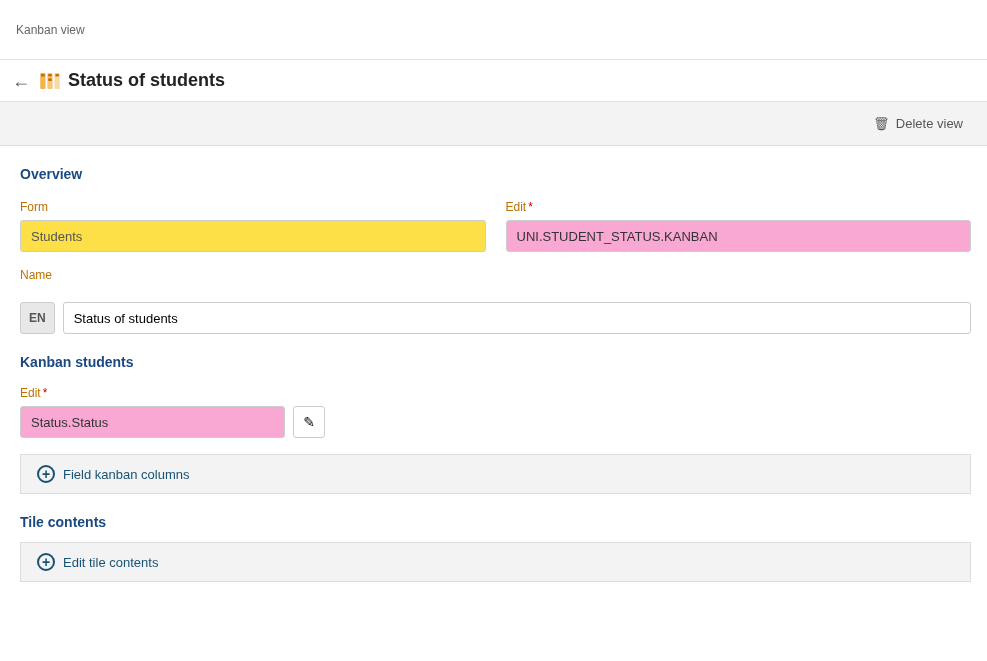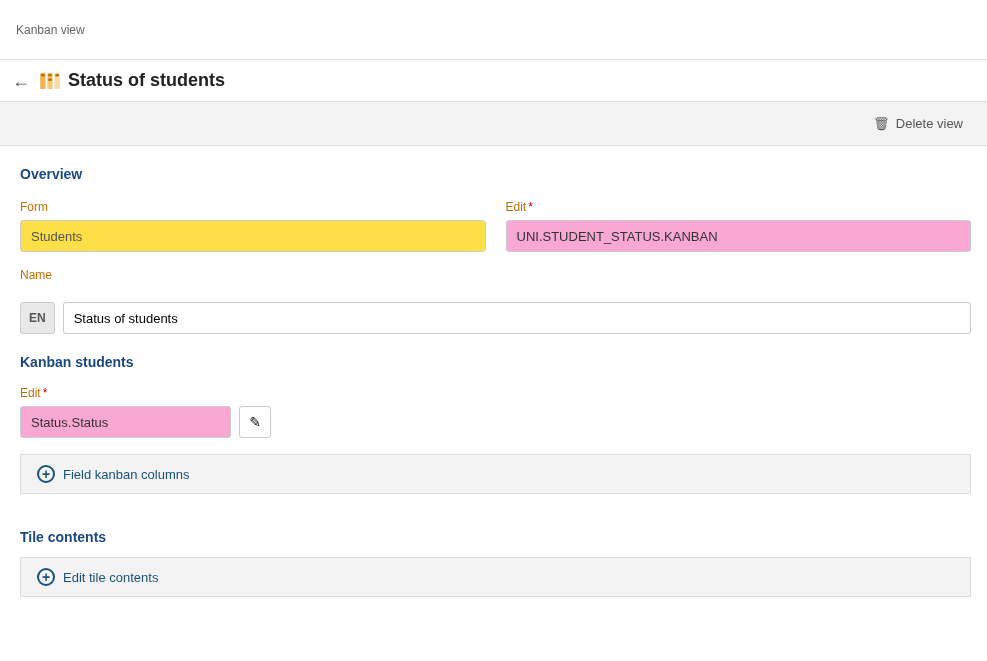--- a/index.html
+++ b/index.html
@@ -244,21 +244,21 @@
       border: 1px solid #ddd;
       border-top: none;
       padding: 12px 16px;
       font-size: 13px;
       color: #555;
       background: #fff;
     }
 
     
     .tile-section {
-      margin-top: 35px;
+      margin-top: 20px;
     }
     .tile-heading {
       font-size: 14px;
       font-weight: 700;
       color: #1a4880;
       margin-bottom: 12px;
     }
 
     
     .kanban-icon svg {
@@ -325,21 +325,21 @@
   </div>
 
   <div class="kanban-section">
     <div class="kanban-heading">Kanban students</div>
 
     <div class="field-row">
       <div class="field-input-wrap">
         <div class="field-label">
           <span>Edit</span><span class="required">*</span>
         </div>
-        <input class="form-input" type="text" style="width: 211px;" value="Status.Status">
+        <input class="form-input" type="text" style="width: 265px;" value="Status.Status">
       </div>
       <button class="edit-icon-btn">
         <span>✎</span>
       </button>
     </div>
 
     <div class="action-bar">
       <div class="plus-circle">+</div>
       <span class="action-bar-label">Field kanban columns</span>
     </div>

